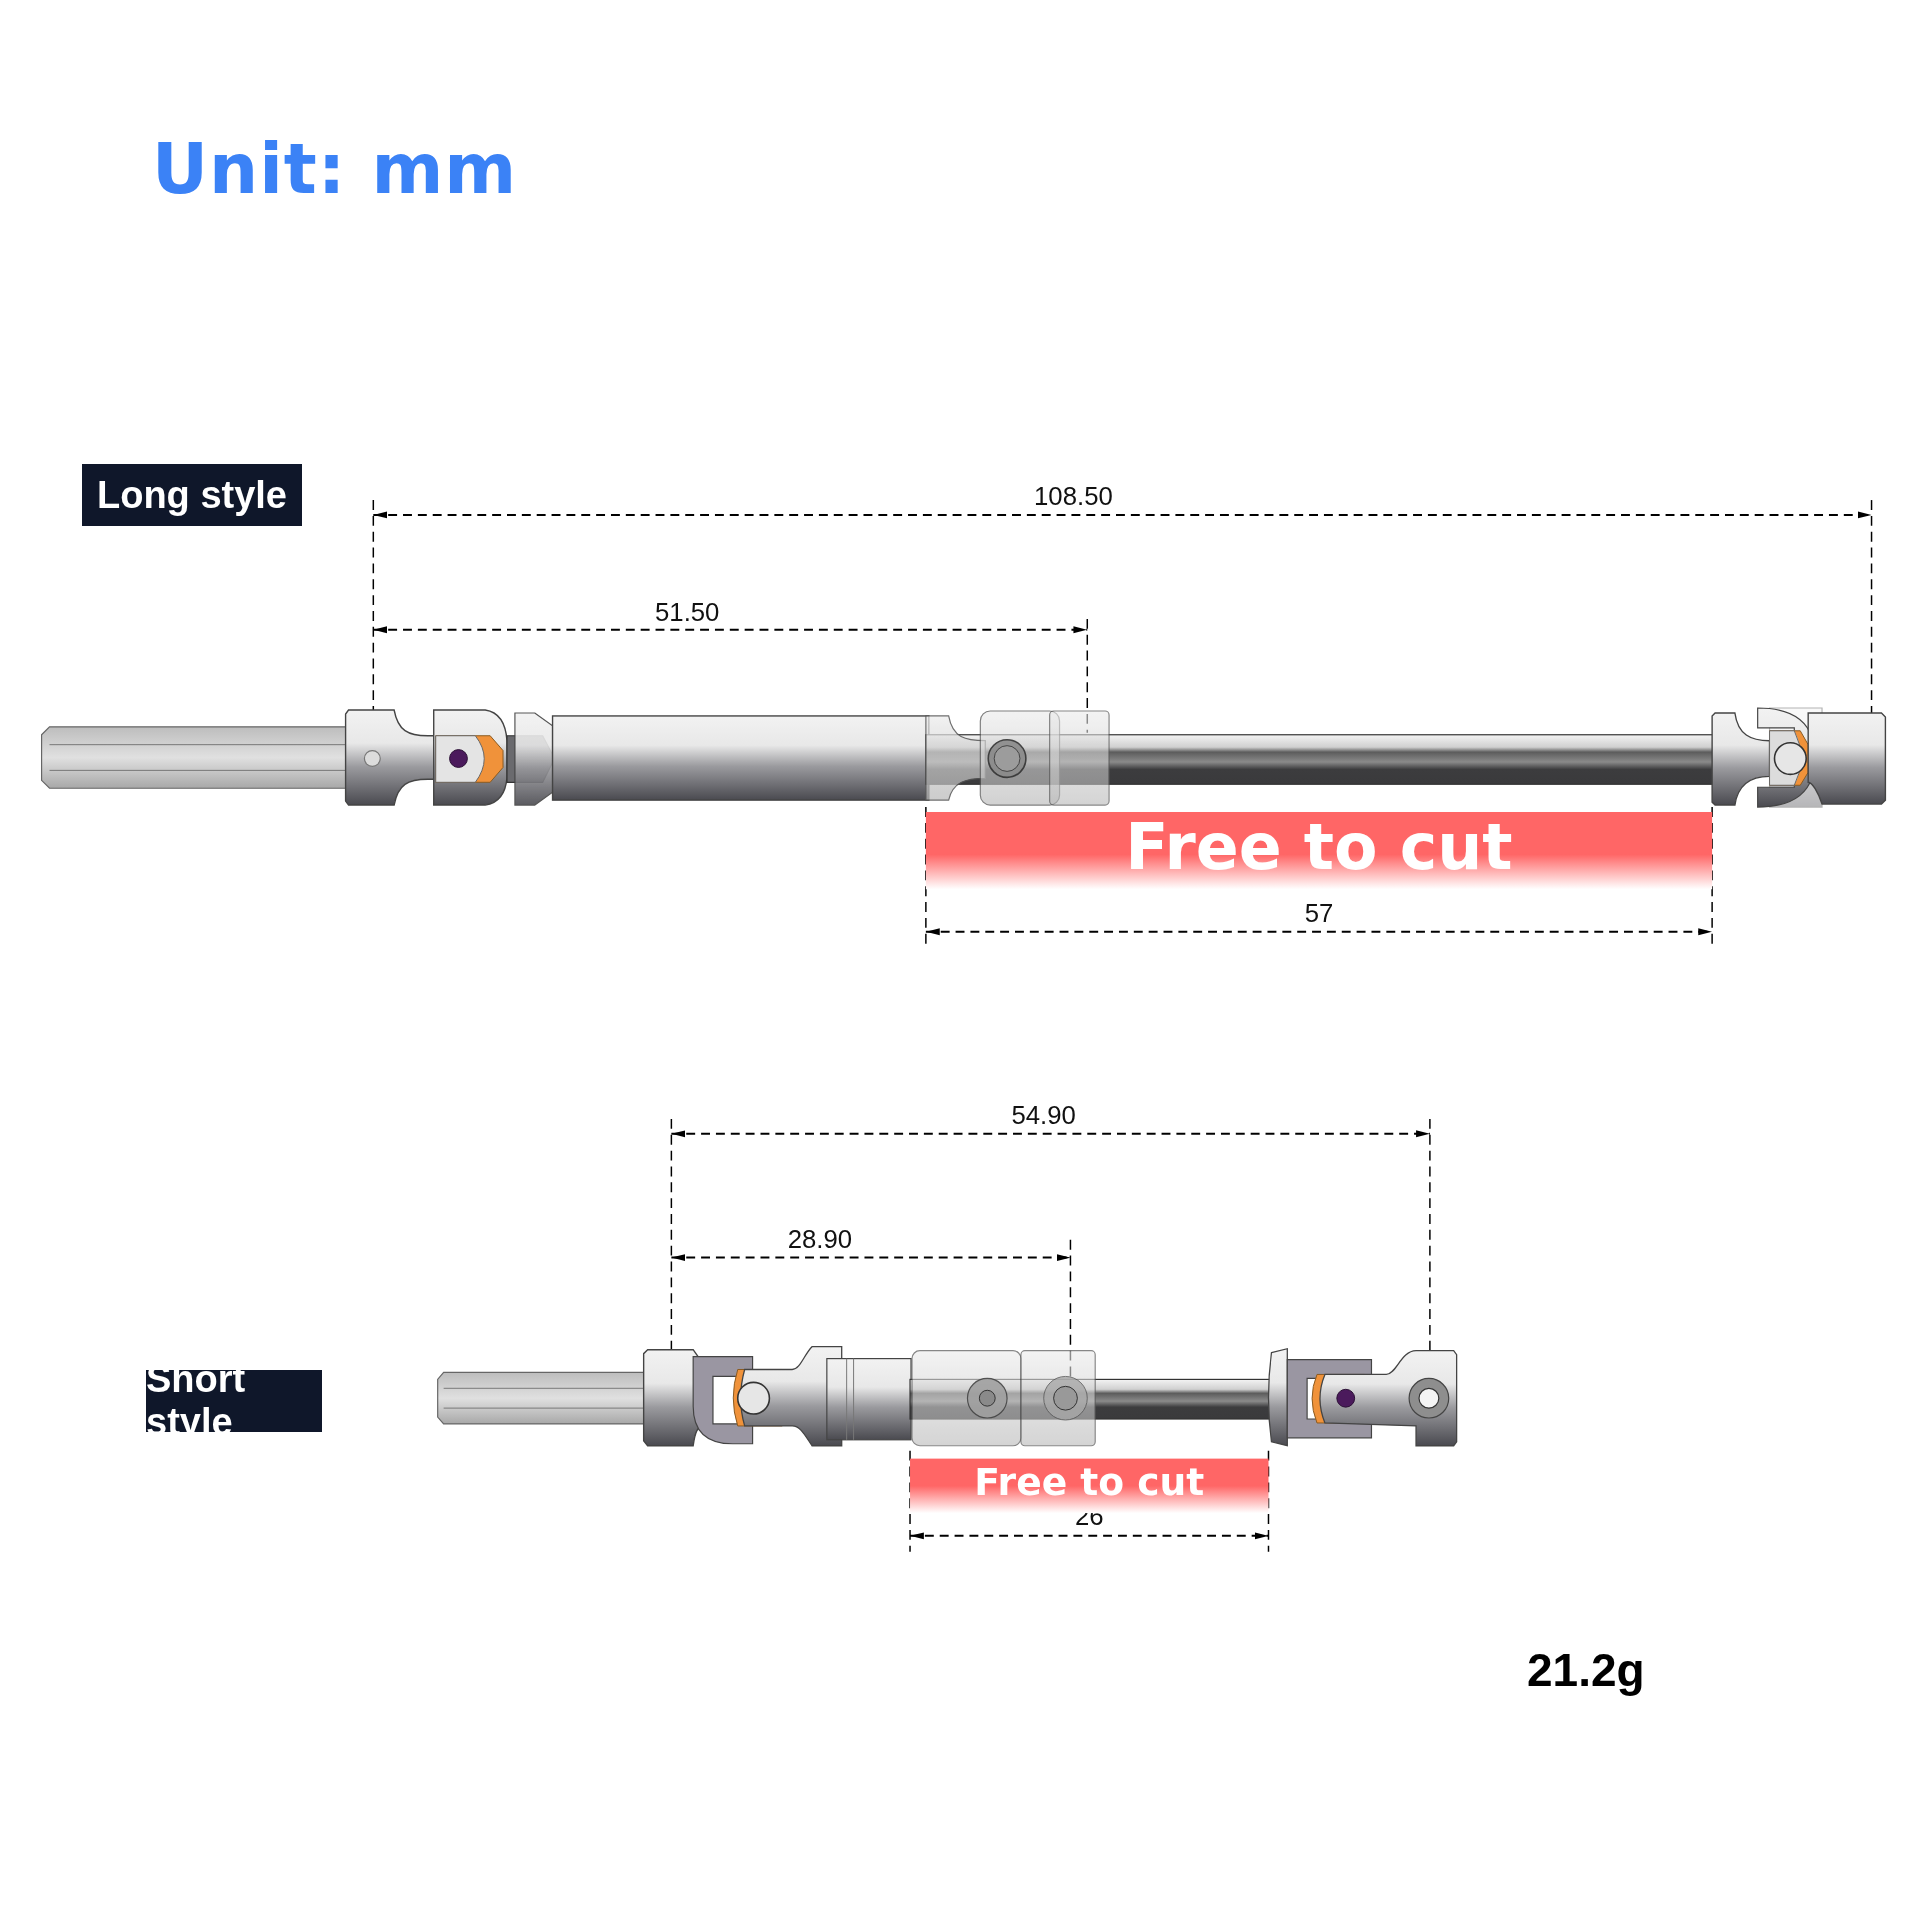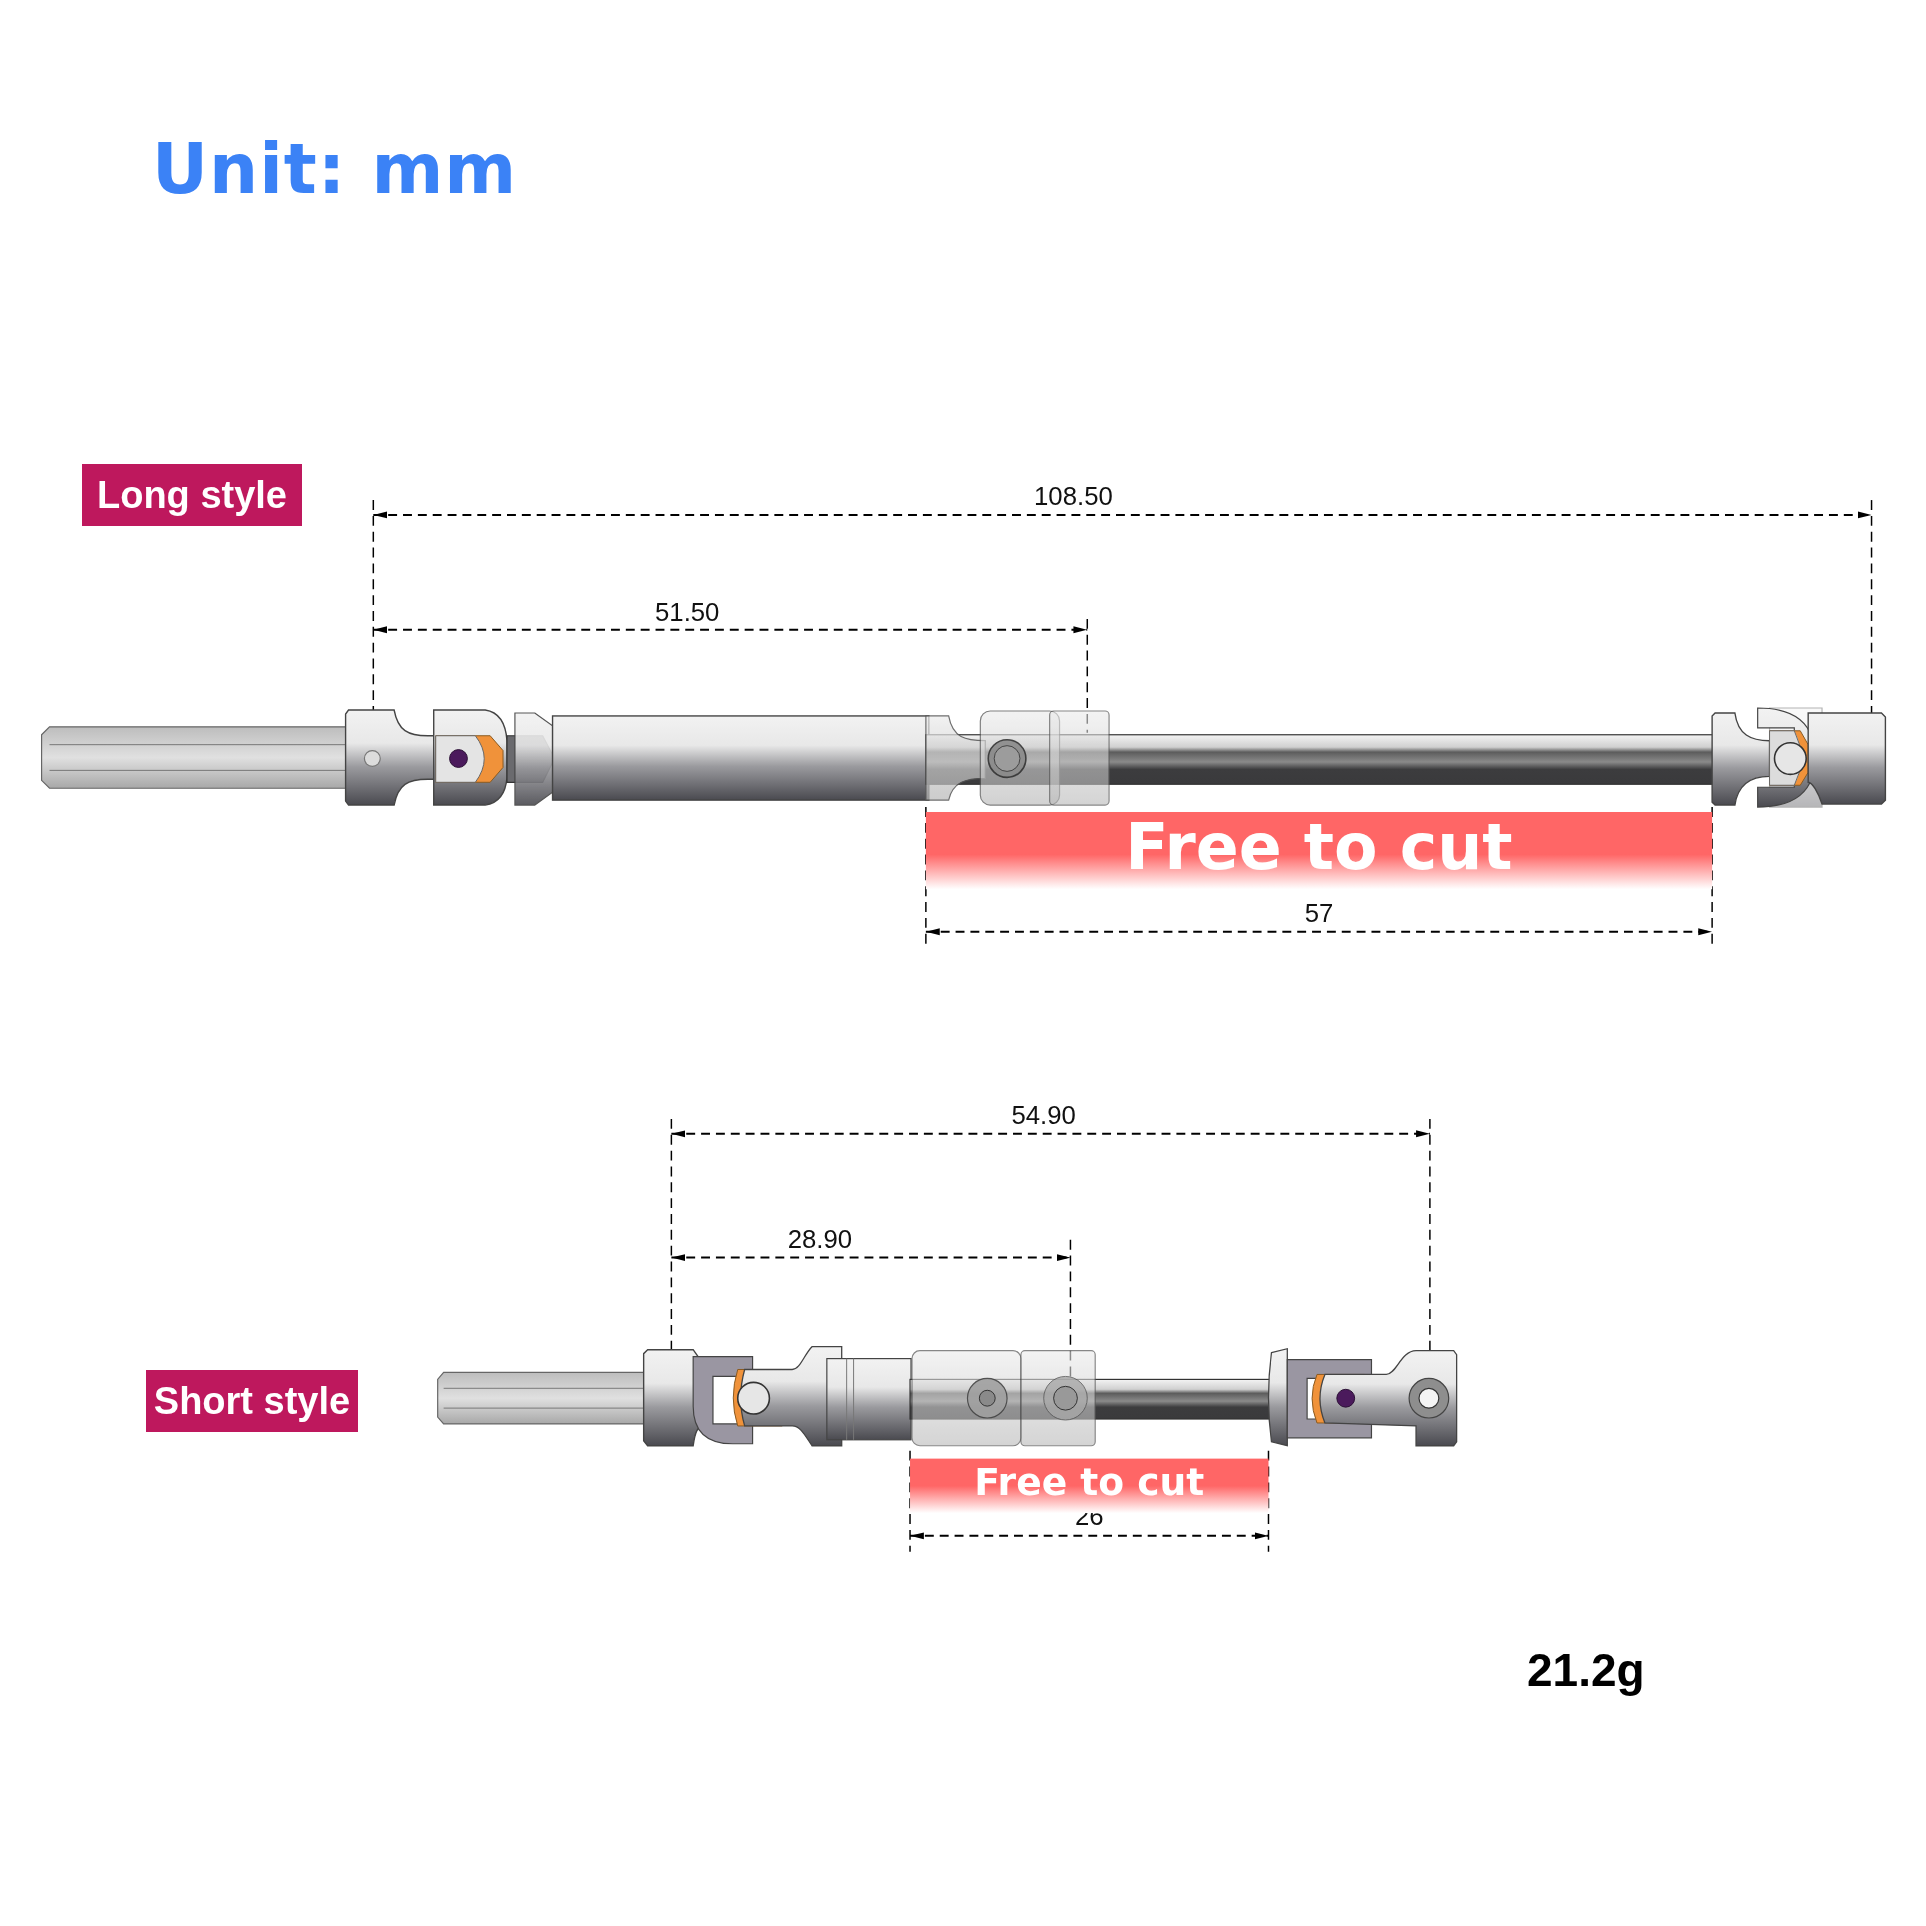--- a/index.html
+++ b/index.html
@@ -1,24 +1,24 @@
 <!DOCTYPE html>
 <html><head>
 <meta charset="utf-8">
 <style>
   html, body { margin: 0; padding: 0; background: #ffffff; }
   body { width: 1927px; height: 1927px; position: relative; overflow: hidden;
          font-family: "DejaVu Sans", sans-serif; }
   .unit-title { position: absolute; left: 152px; top: 129px; font-size: 69px; font-weight: bold;
                 color: #3b82f6; letter-spacing: 1px; font-family: "DejaVu Sans", sans-serif; }
-  .style-label { position: absolute; background: #be185d; color: #fff; font-weight: bold;
+  .style-label { position: absolute; background: #0f172a; color: #fff; font-weight: bold;
                  font-family: "Liberation Sans", sans-serif; font-size: 38px;
                  display: flex; align-items: center; justify-content: center; }
   .long-label { left: 82px; top: 464px; width: 220px; height: 62px; }
-  .short-label { left: 146px; top: 1370px; width: 212px; height: 62px; }
+  .short-label { left: 146px; top: 1370px; width: 176px; height: 62px; }
   .weight { position: absolute; left: 1527px; top: 1643px; font-size: 46px; font-weight: bold;
             font-family: "Liberation Sans", sans-serif; color: #000; }
   svg.diagram { position: absolute; left: 0; top: 0; }
   .dim-text { font-family: "Liberation Sans", sans-serif; font-size: 26px; fill: #111; }
   .cut-text { font-family: "DejaVu Sans", sans-serif; font-weight: bold; fill: #ffffff; }
 </style>
 </head>
 <body>
 
 <div class="unit-title">Unit: mm</div>

